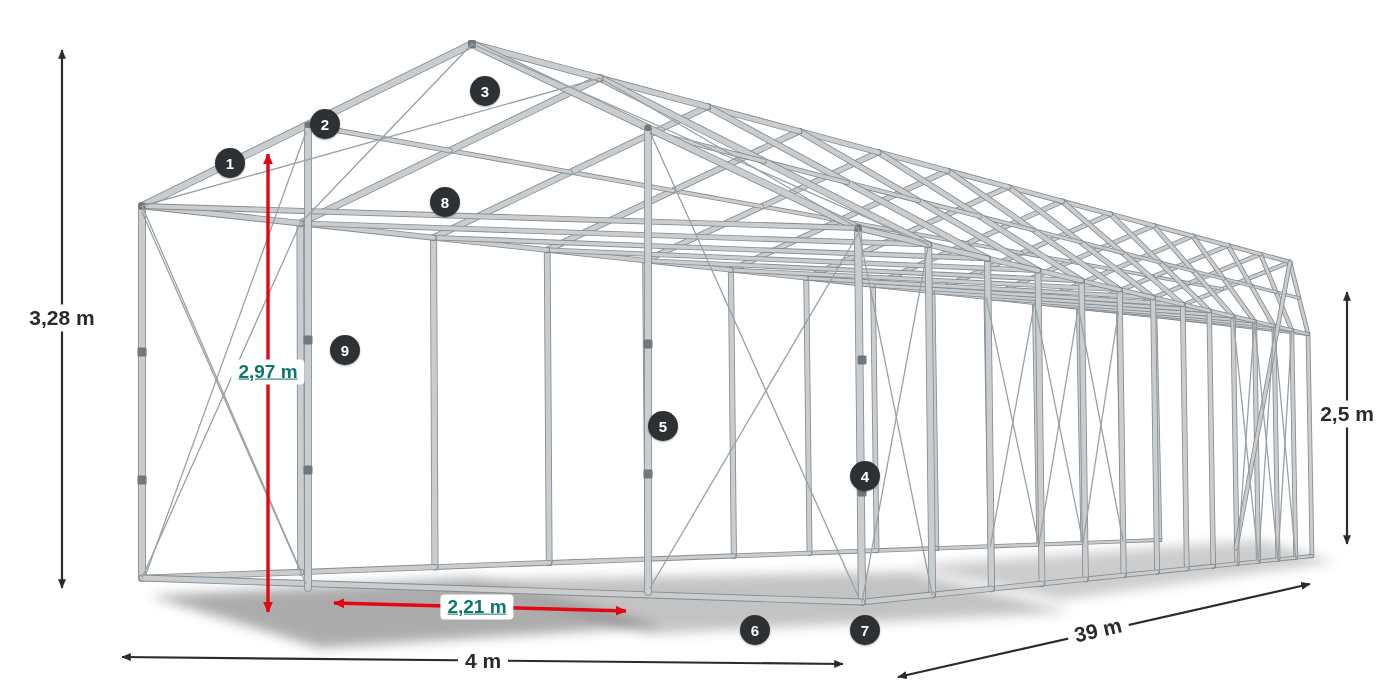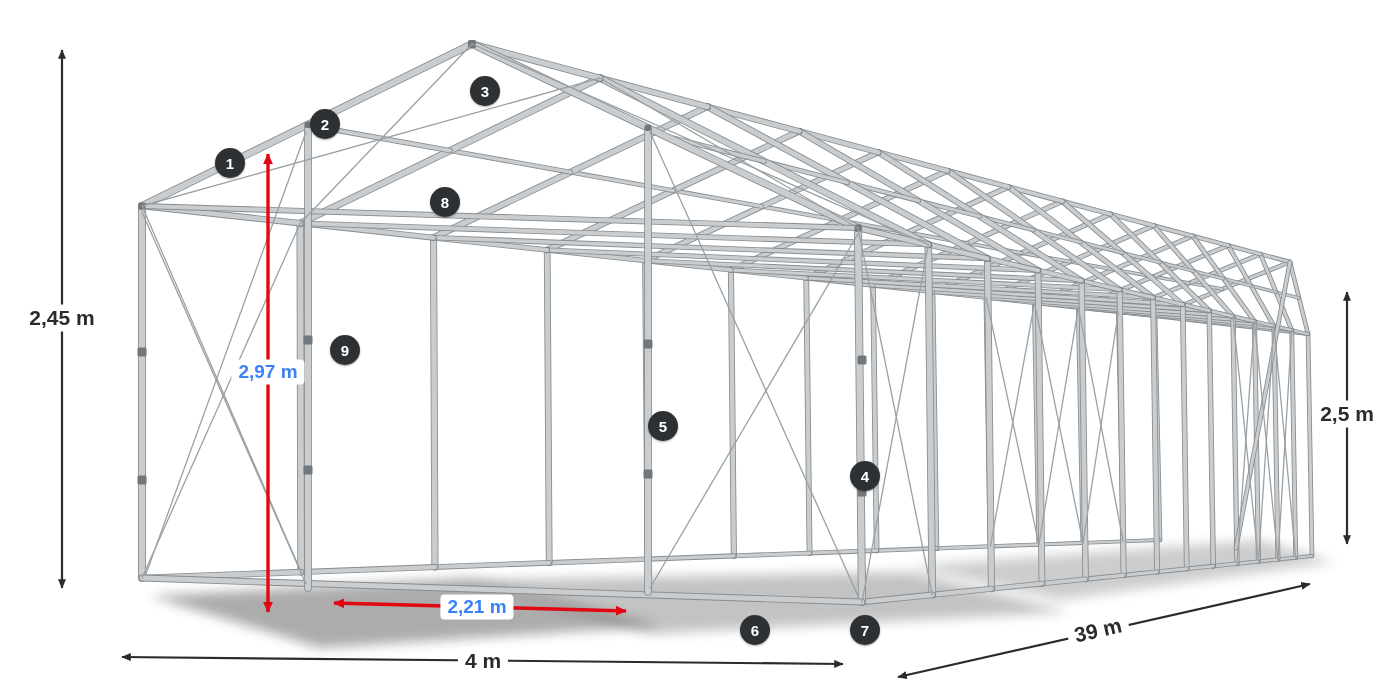--- a/index.html
+++ b/index.html
@@ -7,21 +7,21 @@
     position:relative;width:1400px;height:700px;background:#ffffff;
     overflow:hidden;font-family:"Liberation Sans",sans-serif;
   }
   #frame-svg{position:absolute;left:0;top:0;}
   .dim-label{
     position:absolute;transform:translate(-50%,-50%);
     font-weight:bold;font-size:21px;color:#2b2b2b;
     background:#ffffff;padding:1px 7px;border-radius:4px;
     white-space:nowrap;line-height:1.2;
   }
-  .dim-label.red{color:#3b82f6;font-size:19px;}
+  .dim-label.red{color:#0f766e;font-size:19px;text-decoration:underline;}
   .dim-label.rot{transform:translate(-50%,-50%) rotate(-12.8deg);}
   .callout{
     position:absolute;width:30px;height:30px;border-radius:50%;
     transform:translate(-50%,-50%);
     display:flex;align-items:center;justify-content:center;
     font-weight:bold;font-size:15px;
     box-shadow:0 1px 2px rgba(0,0,0,0.35);
   }
 </style>
 </head>
@@ -457,21 +457,21 @@
     <g id="g-dims" fill="none">
         <line x1="62" y1="50" x2="62" y2="588" stroke="#2b2b2b" stroke-width="2.2" marker-start="url(#ahB)" marker-end="url(#ahB)"></line>
         <line x1="1347" y1="292" x2="1347" y2="544" stroke="#2b2b2b" stroke-width="2.2" marker-start="url(#ahB)" marker-end="url(#ahB)"></line>
         <line x1="122" y1="657" x2="843" y2="664" stroke="#2b2b2b" stroke-width="2.2" marker-start="url(#ahB)" marker-end="url(#ahB)"></line>
         <line x1="898" y1="677" x2="1310" y2="584" stroke="#2b2b2b" stroke-width="2.2" marker-start="url(#ahB)" marker-end="url(#ahB)"></line>
         <line x1="268" y1="612" x2="268" y2="154" stroke="#e30613" stroke-width="3.4" marker-start="url(#ahR)" marker-end="url(#ahR)"></line>
         <line x1="334" y1="603" x2="626" y2="611" stroke="#e30613" stroke-width="3.4" marker-start="url(#ahR)" marker-end="url(#ahR)"></line>
       </g>
   </svg>
 
-  <div class="dim-label" style="left:62px;top:318px">2,45 m</div>
+  <div class="dim-label" style="left:62px;top:318px">3,28 m</div>
 
   <div class="dim-label" style="left:1347px;top:414px">2,5 m</div>
 
   <div class="dim-label" style="left:483px;top:661px">4 m</div>
 
   <div class="dim-label rot" style="left:1098px;top:630px">39 m</div>
 
   <div class="dim-label red" style="left:268px;top:372px">2,97 m</div>
 
   <div class="dim-label red" style="left:477px;top:607px">2,21 m</div>

